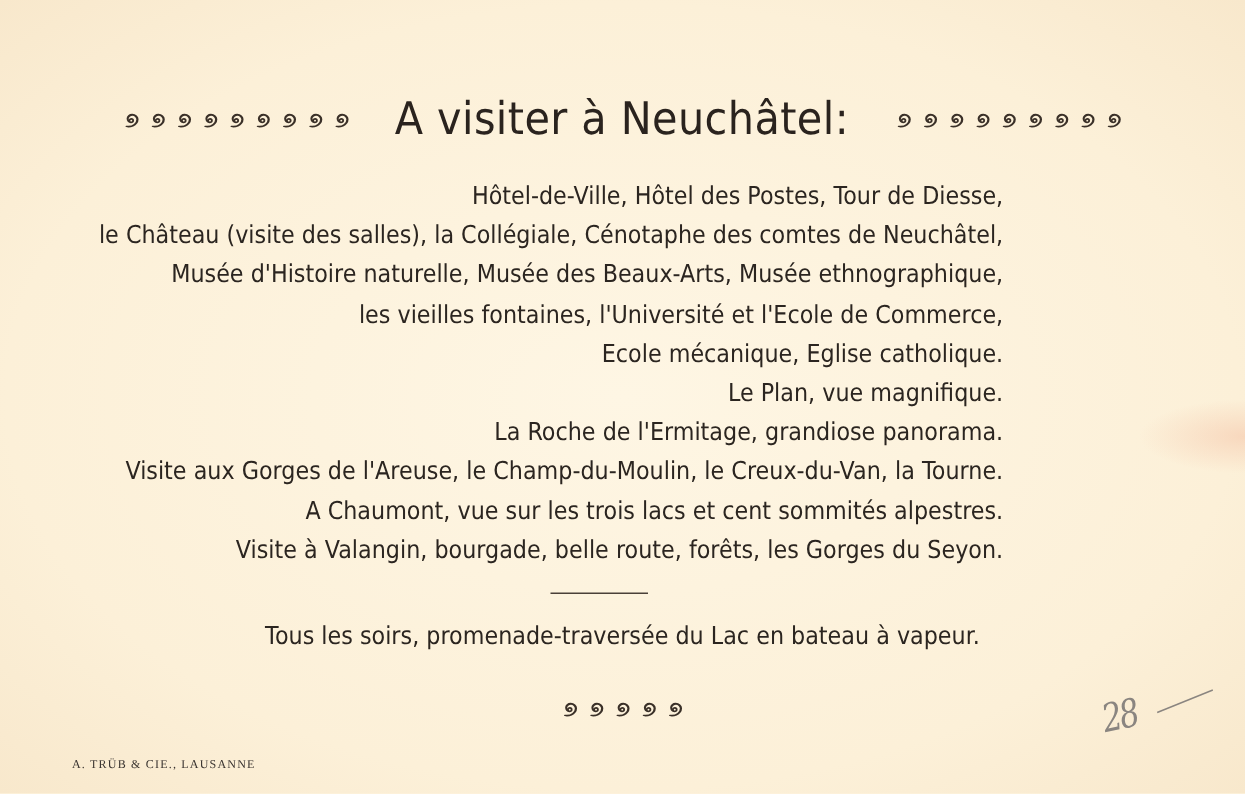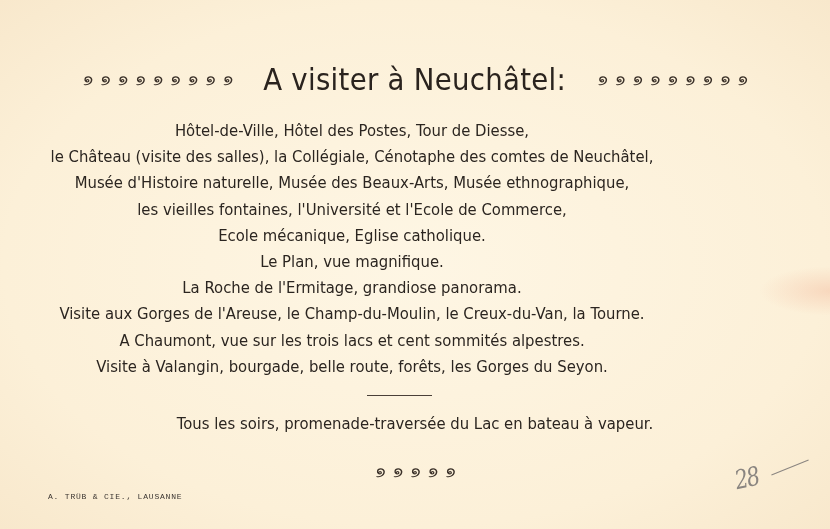--- a/index.html
+++ b/index.html
@@ -30,21 +30,21 @@
       font-weight: bold;
     }
     .title {
       font-size: 30px; font-weight: normal; letter-spacing: 0.3px;
       color: #2a231e; line-height: 40px;
       font-family: "DejaVu Sans", sans-serif;
       transform: scaleX(0.92);
     }
     .lines {
       position: absolute; top: 118px; left: 0; width: 704px;
-      text-align: center;
+      text-align: right;
     }
     .line {
       font-family: "DejaVu Sans", sans-serif;
       font-size: 16.5px; line-height: 26.2px; color: #2b2520;
       white-space: nowrap;
       transform: scaleX(0.9);
     }
     .divider {
       position: absolute; top: 395px; left: 367px; width: 65px; height: 1px;
       background: #4a4038;
@@ -53,22 +53,22 @@
       position: absolute; top: 412px; left: 0; width: 830px; text-align: center;
       font-family: "DejaVu Sans", sans-serif;
       font-size: 16.5px; line-height: 24px; color: #2b2520;
       transform: scaleX(0.9);
     }
     .bottom-orn {
       position: absolute; top: 464px; left: 0; width: 830px;
       display: flex; justify-content: center;
     }
     .printer {
-      position: absolute; top: 492px; left: 48px;
-      font-family: Liberation Mono, monospace; font-size: 8px; letter-spacing: 0.8px;
+      position: absolute; top: 505px; left: 48px;
+      font-family: Liberation Serif, serif; font-size: 8px; letter-spacing: 0.8px;
       color: #3a3430;
     }
     .handwriting {
       position: absolute; left: 728px; top: 455px;
       width: 90px; height: 50px;
     }
     .hw-text {
       position: absolute; left: 4px; top: 8px;
       font-family: "DejaVu Serif", serif; font-style: italic;
       font-size: 26px; color: #8a8580; transform: rotate(-12deg) scaleX(0.8);

